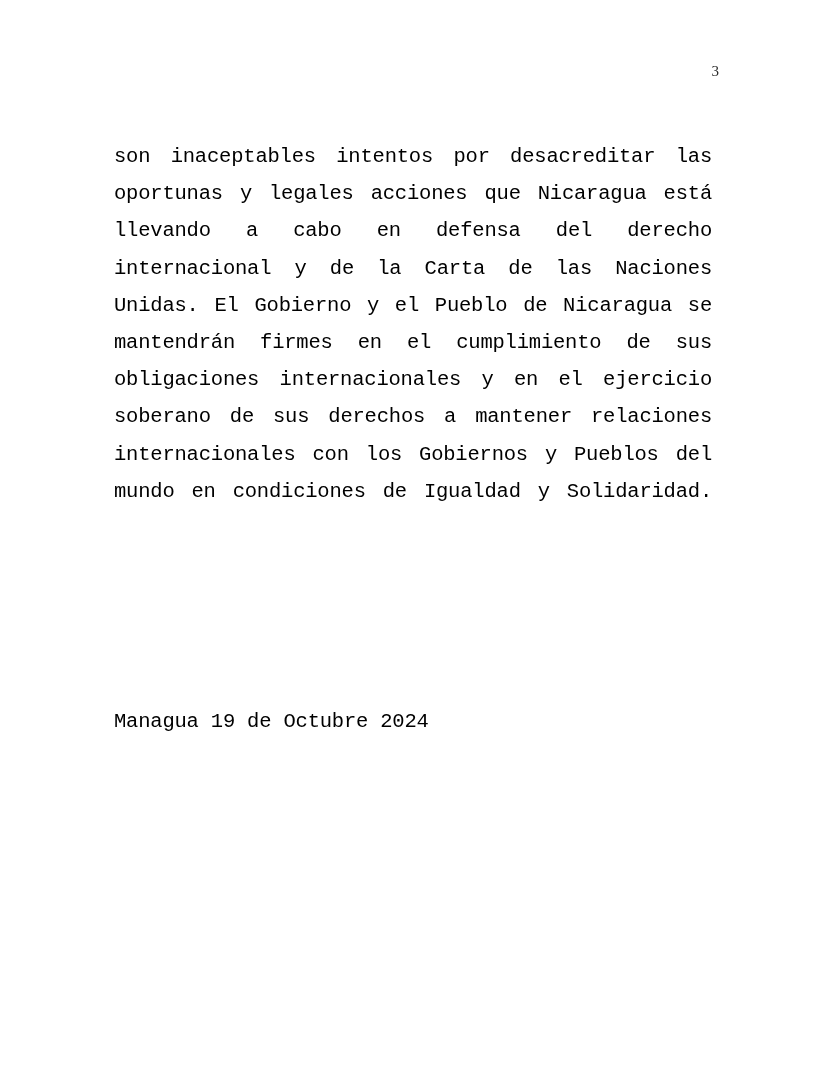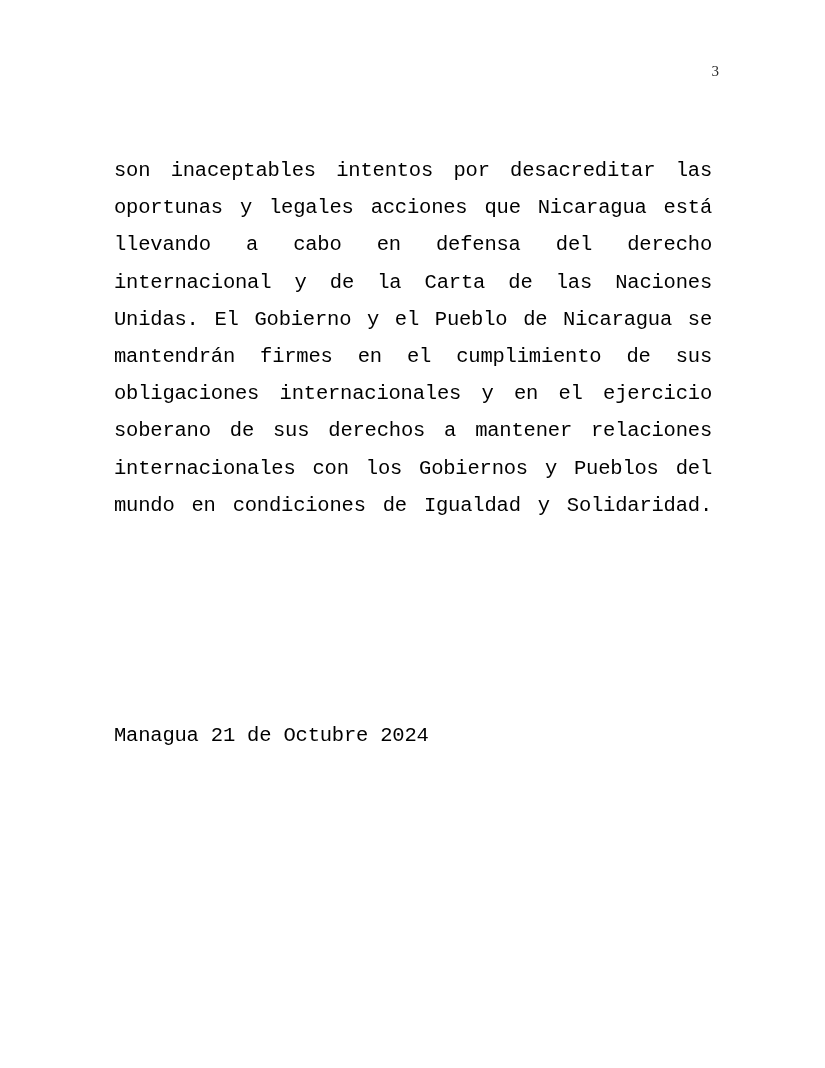--- a/index.html
+++ b/index.html
@@ -46,21 +46,20 @@
     letter-spacing: -0.2px;
     text-align: justify;
     text-justify: inter-word;
     word-spacing: 0px;
     white-space: pre-wrap;
     -webkit-font-smoothing: none;
   }
   
   .para.justified {
     text-align: justify;
-    margin-top: 14px;
   }
   .para.justified::after {
     content: "";
     display: inline-block;
     width: 100%;
     height: 0;
   }
   .para-gap {
     height: 37.2px;
   }
@@ -86,20 +85,20 @@
   <div class="body-column">
 
     <p class="para justified">son inaceptables intentos por desacreditar las oportunas y legales acciones que Nicaragua está llevando a cabo en defensa del derecho internacional y de la Carta de las Naciones Unidas. El Gobierno y el Pueblo de Nicaragua se mantendrán firmes en el cumplimiento de sus obligaciones internacionales y en el ejercicio soberano de sus derechos a mantener relaciones internacionales con los Gobiernos y Pueblos del mundo en condiciones de Igualdad y Solidaridad.</p>
 
     <div class="para-gap"></div>
 
 
     <div class="para-gap"></div>
 
     <div class="sig-block">
-      <span class="sig-line">Managua 21 de Octubre 2024</span>
+      <span class="sig-line">Managua 19 de Octubre 2024</span>
       
       
     </div>
 
   </div>
 
 </div>
 
 </body></html>

